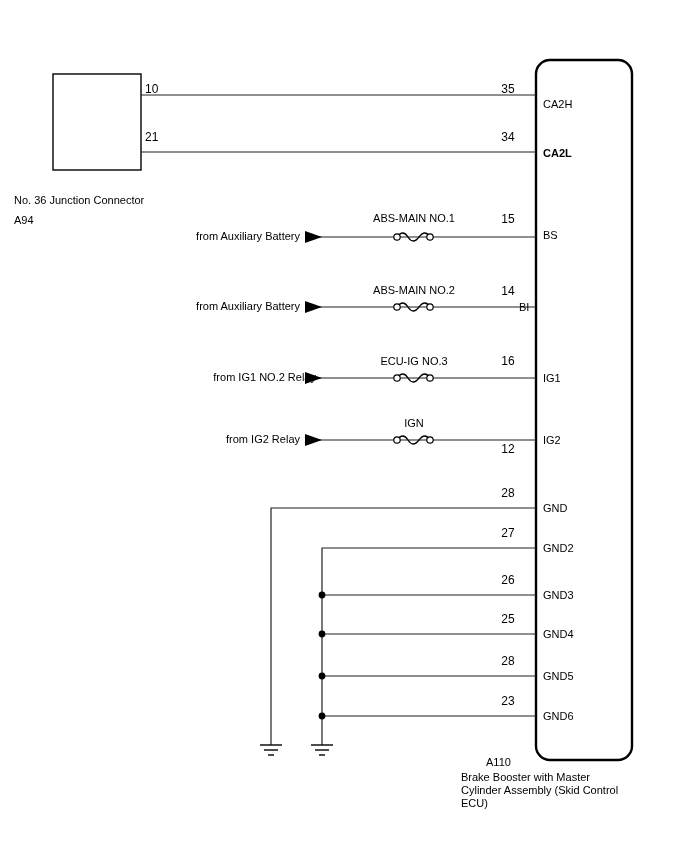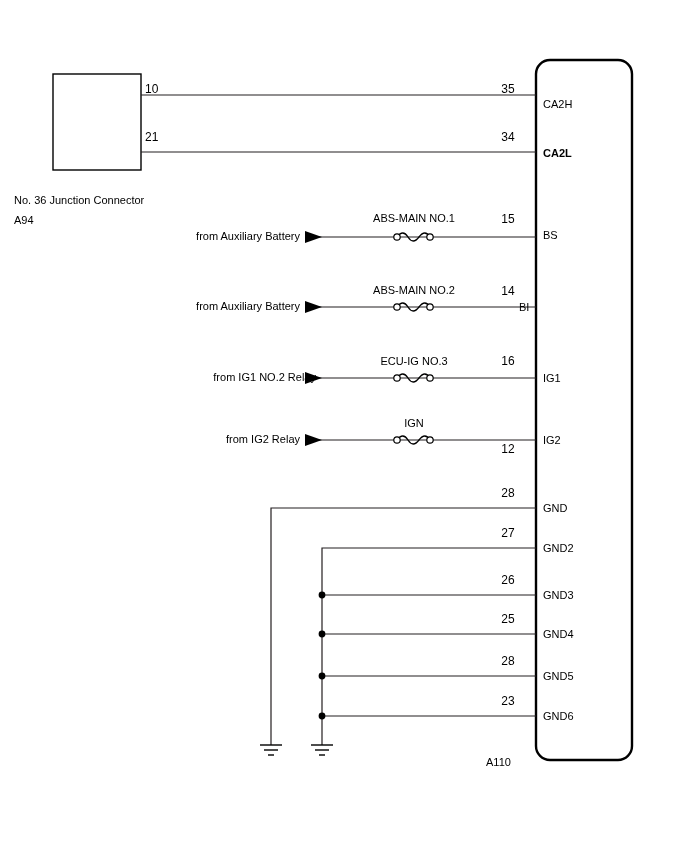--- a/index.html
+++ b/index.html
@@ -161,14 +161,17 @@
   <div class="lbl src-label" style="left:110px; top:300px; width:190px;">from Auxiliary Battery</div>
   <div class="lbl src-label" style="left:126px; top:371px; width:190px;">from IG1 NO.2 Relay</div>
   <div class="lbl src-label" style="left:110px; top:433px; width:190px;">from IG2 Relay</div>
 
   <div class="lbl fuse-label" style="left:348px; top:212px; width:132px;">ABS-MAIN NO.1</div>
   <div class="lbl fuse-label" style="left:348px; top:284px; width:132px;">ABS-MAIN NO.2</div>
   <div class="lbl fuse-label" style="left:348px; top:355px; width:132px;">ECU-IG NO.3</div>
   <div class="lbl fuse-label" style="left:348px; top:417px; width:132px;">IGN</div>
 
   <div class="lbl conn-title" style="left:486px; top:756px;">A110</div>
+  <div class="lbl conn-title" style="left:461px; top:771px; width:200px;">Brake Booster with Master
+Cylinder Assembly (Skid Control
+ECU)</div>
 
 </div>
 
 </body></html>

